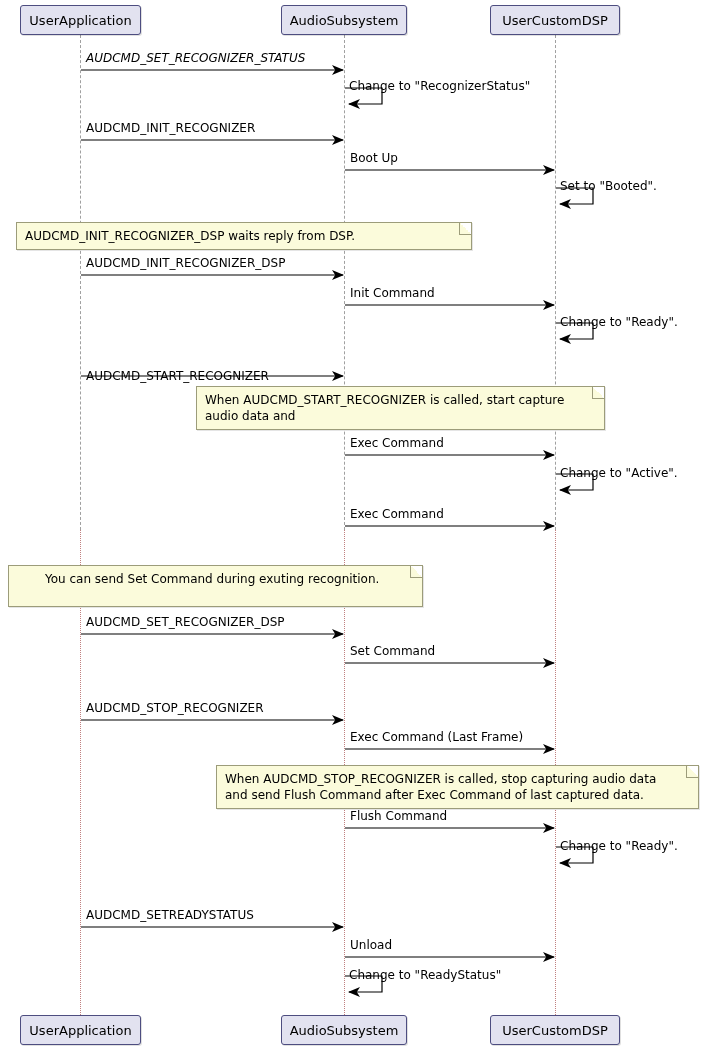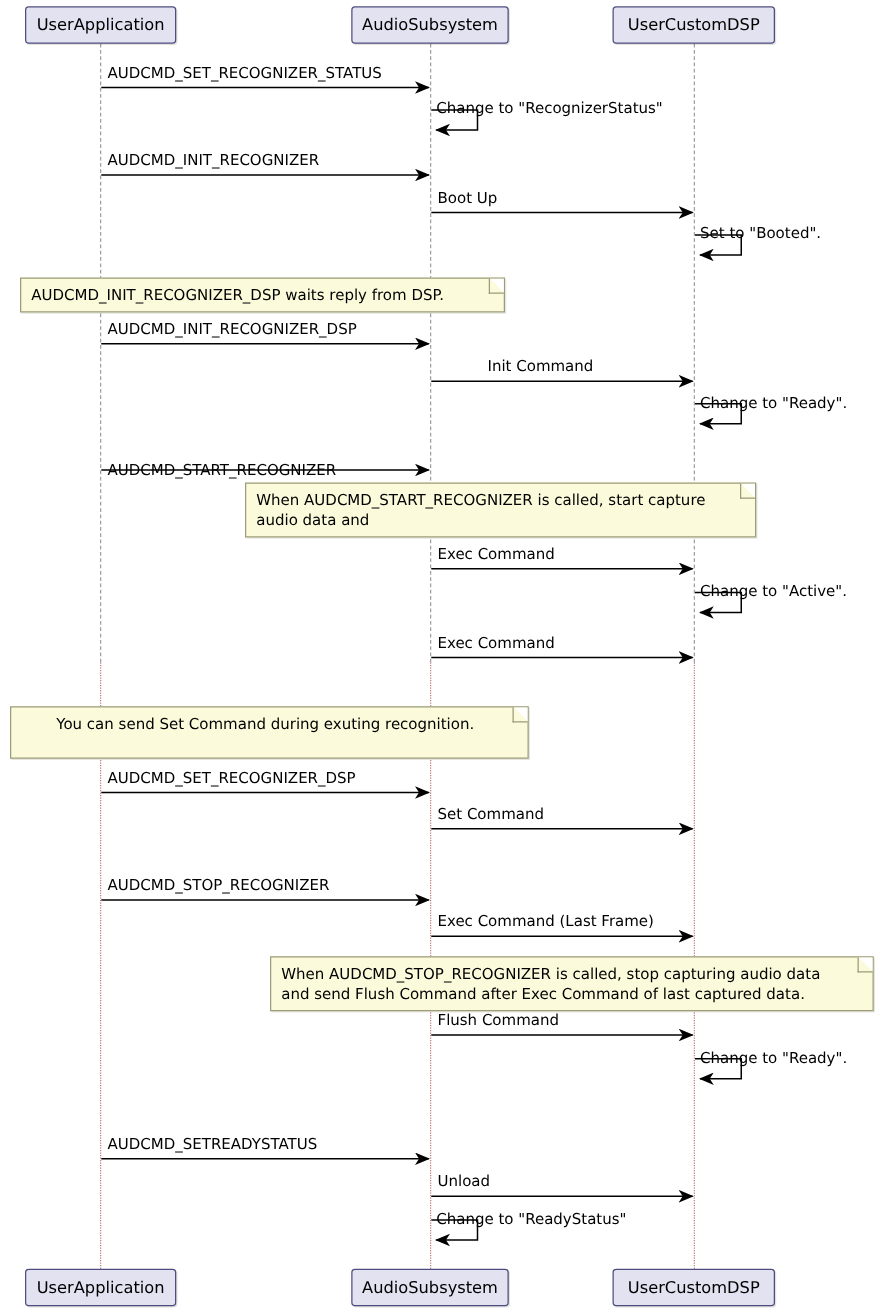--- a/index.html
+++ b/index.html
@@ -136,42 +136,42 @@
       </div>
       <div class="participant-box" style="left: 20px; top: 1015px; width: 121px;">
         <span>UserApplication</span>
       </div>
       <div class="participant-box" style="left: 281px; top: 1015px; width: 126px;">
         <span>AudioSubsystem</span>
       </div>
       <div class="participant-box" style="left: 490px; top: 1015px; width: 130px;">
         <span>UserCustomDSP</span>
       </div>
-      <div class="msg-label" style="left: 86px; top: 51px;">AUDCMD_SET_RECOGNIZER_STATUS</div>
+      <div class="msg-label" style="left: 86px; top: 51px; font-style: italic;">AUDCMD_SET_RECOGNIZER_STATUS</div>
       <div class="msg-label" style="left: 349px; top: 79px;">Change to "RecognizerStatus"</div>
       <div class="msg-label" style="left: 86px; top: 121px;">AUDCMD_INIT_RECOGNIZER</div>
       <div class="msg-label" style="left: 350px; top: 151px;">Boot Up</div>
       <div class="msg-label" style="left: 560px; top: 179px;">Set to "Booted".</div>
       <div class="msg-label" style="left: 86px; top: 256px;">AUDCMD_INIT_RECOGNIZER_DSP</div>
-      <div class="msg-label" style="left: 350px; top: 286px; margin-left: 40px;">Init Command</div>
+      <div class="msg-label" style="left: 350px; top: 286px;">Init Command</div>
       <div class="msg-label" style="left: 560px; top: 315px;">Change to "Ready".</div>
       <div class="msg-label" style="left: 86px; top: 357px; margin-top: 12px;">AUDCMD_START_RECOGNIZER</div>
       <div class="msg-label" style="left: 350px; top: 436px;">Exec Command</div>
       <div class="msg-label" style="left: 560px; top: 466px;">Change to "Active".</div>
       <div class="msg-label" style="left: 350px; top: 507px;">Exec Command</div>
       <div class="msg-label" style="left: 86px; top: 615px;">AUDCMD_SET_RECOGNIZER_DSP</div>
       <div class="msg-label" style="left: 350px; top: 644px;">Set Command</div>
       <div class="msg-label" style="left: 86px; top: 701px;">AUDCMD_STOP_RECOGNIZER</div>
       <div class="msg-label" style="left: 350px; top: 730px;">Exec Command (Last Frame)</div>
       <div class="msg-label" style="left: 350px; top: 809px;">Flush Command</div>
       <div class="msg-label" style="left: 560px; top: 839px;">Change to "Ready".</div>
       <div class="msg-label" style="left: 86px; top: 908px;">AUDCMD_SETREADYSTATUS</div>
       <div class="msg-label" style="left: 350px; top: 938px;">Unload</div>
       <div class="msg-label" style="left: 349px; top: 968px;">Change to "ReadyStatus"</div>
-      <div class="note" style="left: 16px; top: 222px; width: 388px; min-height: 26px;">
+      <div class="note" style="left: 16px; top: 222px; width: 456px; min-height: 26px;">
         <span class="note-line">AUDCMD_INIT_RECOGNIZER_DSP waits reply from DSP.</span>
         <div class="fold"></div>
       </div>
       <div class="note" style="left: 196px; top: 386px; width: 409px; min-height: 42px;">
         <span class="note-line">When AUDCMD_START_RECOGNIZER is called, start capture audio data and</span>
         <div class="fold"></div>
       </div>
       <div class="note" style="left: 8px; top: 565px; width: 415px; min-height: 42px; padding-left: 36px;">
         <span class="note-line">You can send Set Command during exuting recognition.</span>
         <div class="fold"></div>

